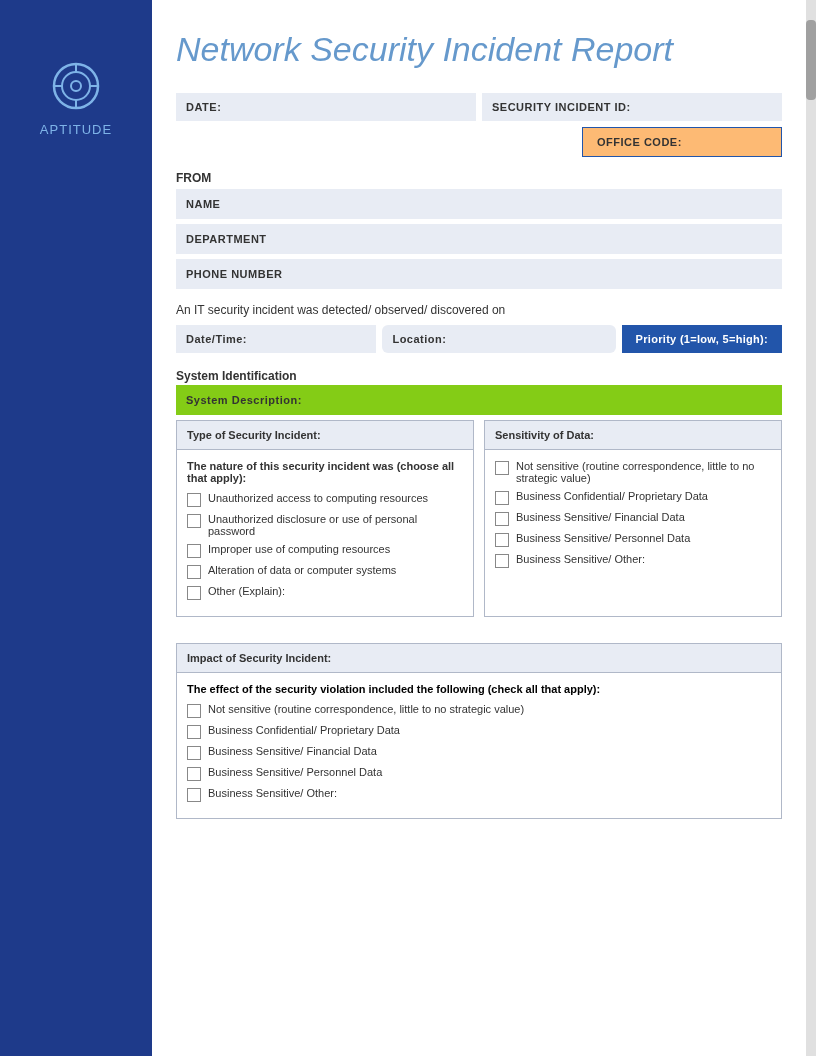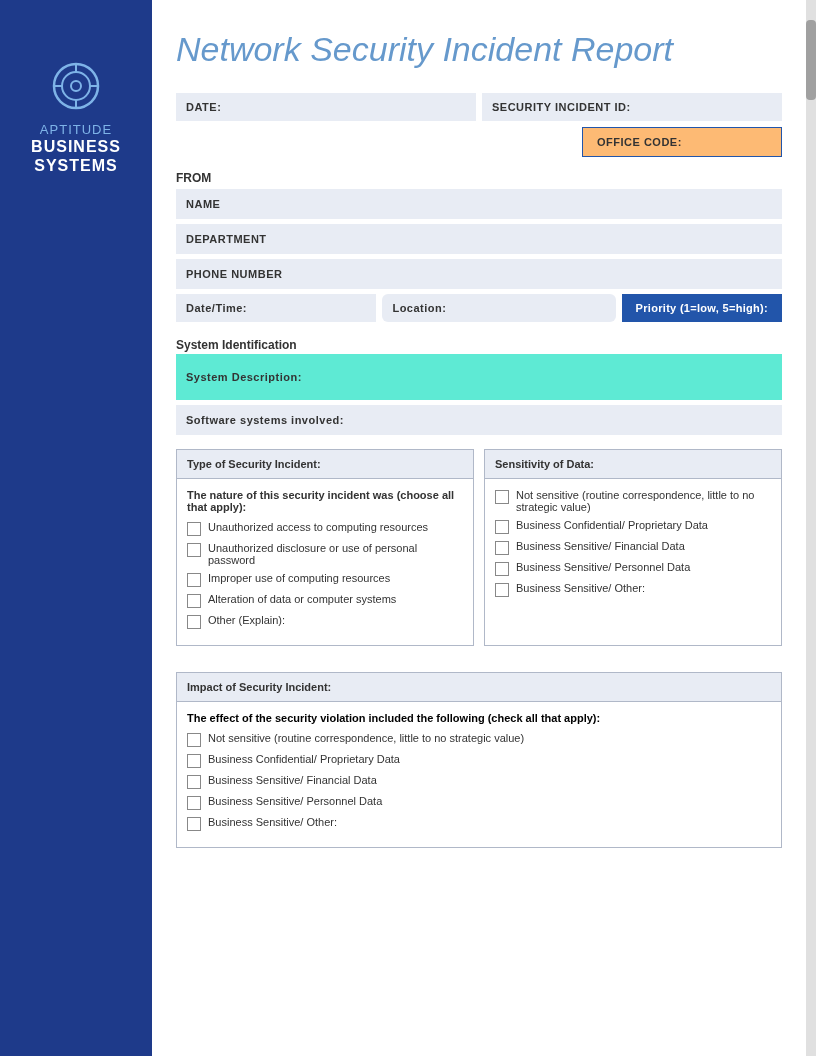--- a/index.html
+++ b/index.html
@@ -167,22 +167,22 @@
 
     .section-header {
       font-size: 12px;
       font-weight: bold;
       color: #333;
       padding: 8px 0 2px 0;
       margin-top: 8px;
     }
 
     .system-desc {
-      background: #5eead4;
-      padding: 17px 10px;
+      background: #84cc16;
+      padding: 9px 10px;
       font-size: 11px;
       color: #333;
       margin-bottom: 5px;
       font-weight: bold;
     }
 
     .software-systems {
       background: #e8ecf4;
       padding: 9px 10px;
       font-size: 11px;
@@ -278,24 +278,20 @@
   <svg class="sidebar-icon" viewBox="0 0 52 52" fill="none" xmlns="http://www.w3.org/2000/svg">
     <circle cx="26" cy="26" r="22" stroke="#7eb3e8" stroke-width="2.5" fill="none"></circle>
     <circle cx="26" cy="26" r="14" stroke="#7eb3e8" stroke-width="2" fill="none"></circle>
     <circle cx="26" cy="26" r="5" stroke="#7eb3e8" stroke-width="2" fill="none"></circle>
     <line x1="26" y1="4" x2="26" y2="12" stroke="#7eb3e8" stroke-width="2"></line>
     <line x1="26" y1="40" x2="26" y2="48" stroke="#7eb3e8" stroke-width="2"></line>
     <line x1="4" y1="26" x2="12" y2="26" stroke="#7eb3e8" stroke-width="2"></line>
     <line x1="40" y1="26" x2="48" y2="26" stroke="#7eb3e8" stroke-width="2"></line>
   </svg>
   <div class="sidebar-title-top">APTITUDE</div>
-  <div class="sidebar-title-main">
-    <span>BUSINESS</span><br>
-    <span>SYSTEMS</span>
-  </div>
 </div>
 
 <div class="right-scrollbar">
   <div class="right-scrollbar-thumb"></div>
 </div>
 
 <div class="main-content">
 
   <div class="report-title">Network Security Incident Report</div>
 
@@ -311,32 +307,32 @@
     </div>
 
     <div class="from-label">FROM</div>
 
     <div class="input-full field-box">NAME</div>
 
     <div class="input-full field-box">DEPARTMENT</div>
 
     <div class="input-full field-box">PHONE NUMBER</div>
 
+    <div class="incident-text">An IT security incident was detected/ observed/ discovered on</div>
 
     <div class="field-row">
       <div class="field-box datetime-field">Date/Time:</div>
       <div class="field-box location-field">Location:</div>
       <button class="priority-btn">Priority (1=low, 5=high):</button>
     </div>
 
     <div class="section-header">System Identification</div>
 
     <div class="system-desc field-box full">System Description:</div>
 
-    <div class="software-systems field-box full">Software systems involved:</div>
 
     <div class="two-col">
 
       <div class="incident-box">
         <div class="incident-box-header">Type of Security Incident:</div>
         <div class="incident-box-body">
           <div class="nature-text">The nature of this security incident was (choose all that apply):</div>
           <div class="checkbox-item">
             <div class="checkbox-box"></div>
             <span>Unauthorized access to computing resources</span>

